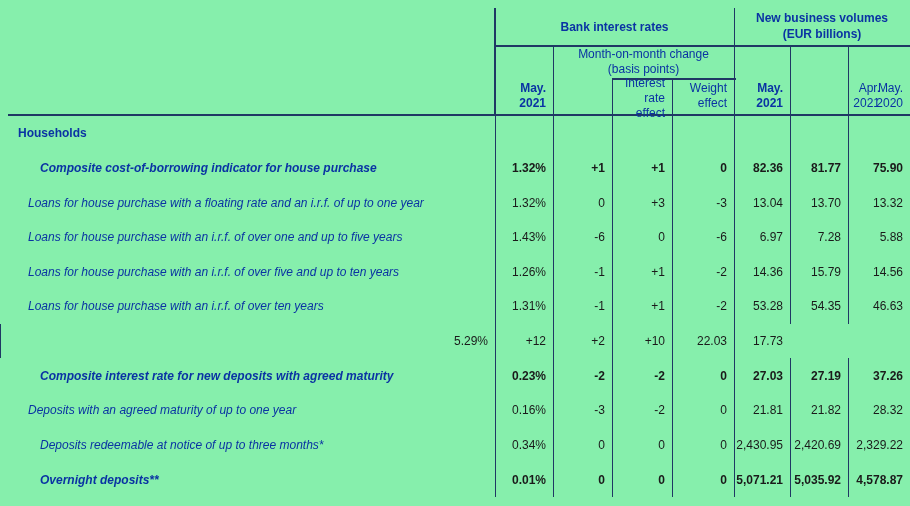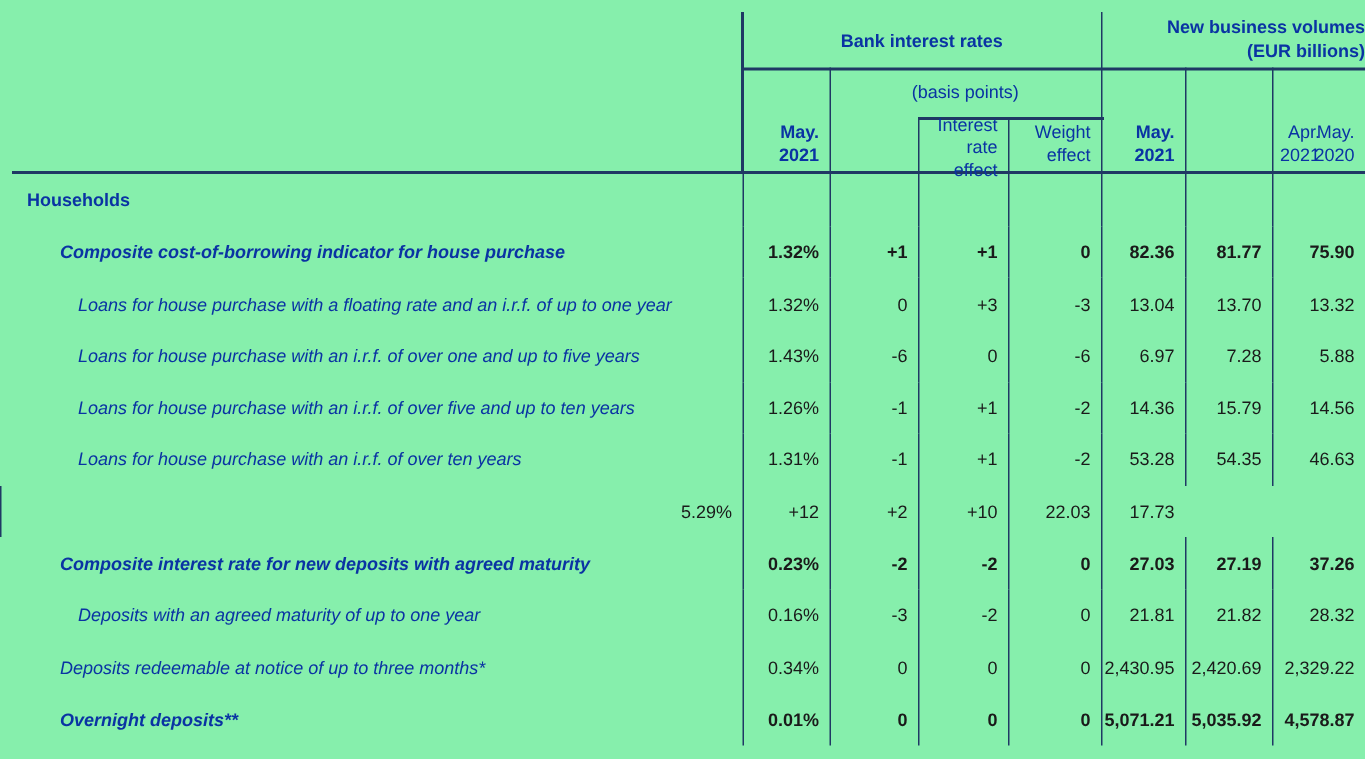--- a/index.html
+++ b/index.html
@@ -22,21 +22,21 @@
   .row{display:grid;grid-template-columns:495px 58px 59px 60px 62px 56px 58px 62px;height:34.63px;}
   .cell{box-sizing:border-box;display:flex;align-items:center;height:100%;}
   .cell.num{justify-content:flex-end;padding-right:7px;border-left:1.5px solid #1f3864;color:#1a1a1a;white-space:nowrap;}
   .cell.label{color:#0a33a3;white-space:nowrap;overflow:hidden;}
   .style-section .cell.label{font-weight:bold;font-style:normal;}
   .style-italic .cell.label{font-style:italic;}
   .style-bold-italic .cell.label{font-weight:bold;font-style:italic;}
   .style-bold-italic .cell.num{font-weight:bold;}
   .indent-1 .cell.label{padding-left:18px;}
   .indent-2 .cell.label{padding-left:40px;}
-  .indent-3 .cell.label{padding-left:52px;}
+  .indent-3 .cell.label{padding-left:28px;}
 </style>
 </head>
 <body>
 
 <div class="table-root">
 
   <div>
 
     <div class="vline" style="left:494px;top:8px;width:1.5px;height:107px;"></div>
     <div class="vline" style="left:733.5px;top:8px;width:1.5px;height:107px;"></div>
@@ -45,25 +45,26 @@
     <div class="hline" style="left:611.5px;top:78px;width:124px;height:1.5px;"></div>
     <div class="vline" style="left:611.5px;top:78px;width:1.5px;height:37px;"></div>
     <div class="vline" style="left:671.5px;top:78px;width:1.5px;height:37px;"></div>
     <div class="vline" style="left:789.5px;top:45px;width:1.5px;height:70px;"></div>
     <div class="vline" style="left:847.5px;top:45px;width:1.5px;height:70px;"></div>
     <div class="hline" style="left:8px;top:113.5px;width:902px;height:2px;"></div>
 
     <div class="hdr-text hdr-group" style="left:495px;top:8px;width:239px;height:37px;">
       <span>Bank interest rates</span>
     </div>
-    <div class="hdr-text hdr-group" style="left:734px;top:6px;width:176px;height:40px;text-align:right;">
+    <div class="hdr-text hdr-group" style="left:734px;top:6px;width:176px;height:40px;">
       <span>New business volumes</span>
       <span>(EUR billions)</span>
     </div>
     <div class="hdr-text" style="left:553px;top:46px;width:181px;height:31px;line-height:15px;">
+      <span>Month-on-month change</span>
       <span>(basis points)</span>
     </div>
 
     <div class="hdr-col bold" style="left:495px;top:45px;width:58px;height:70px;">
       <span>May.</span>
       <span>2021</span>
     </div>
     <div class="hdr-col" style="left:612px;top:88px;width:60px;height:37px;padding-left:33px;">
       <span>Interest</span>
       <span>rate effect</span>

